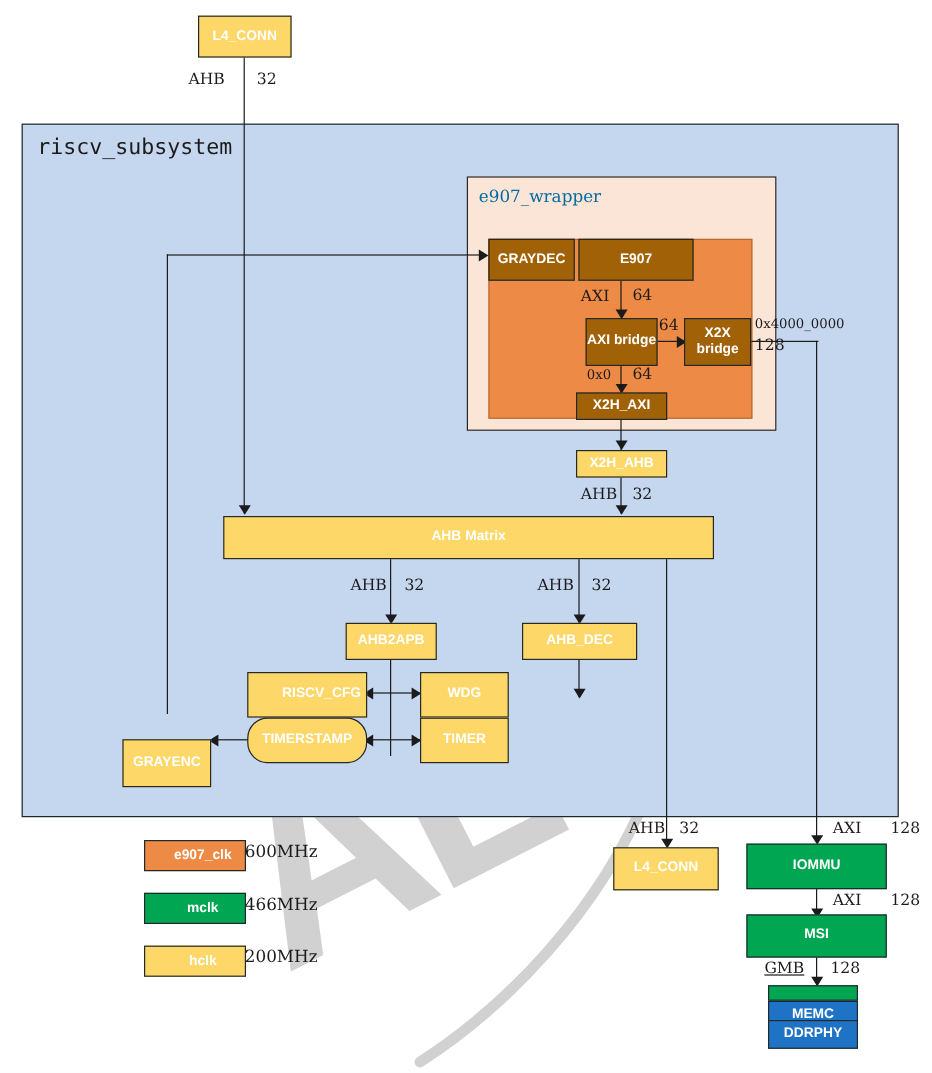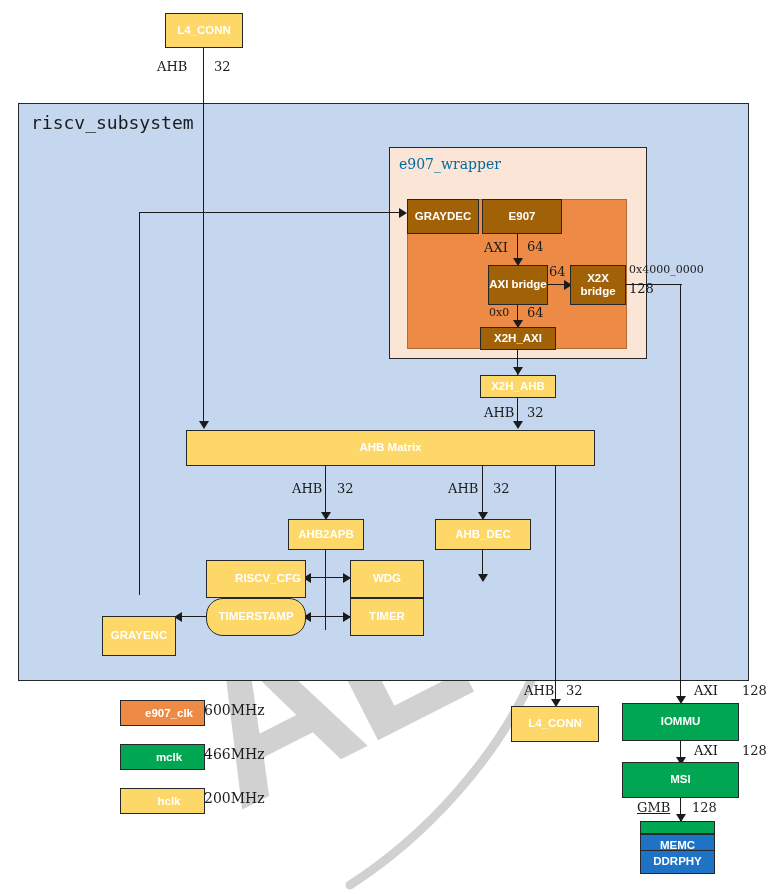--- a/index.html
+++ b/index.html
@@ -141,21 +141,21 @@
   <div class="wire v" style="left:680px;top:740px;height:24px;"></div>
   <div class="arw arw-d" style="left:676px;top:757px;"></div>
 
   <div class="wire v" style="left:680px;top:797px;height:24px;"></div>
   <div class="arw arw-d" style="left:676px;top:814px;"></div>
 
   <div class="blk yellow" id="b-l4top" style="left:165px;top:13px;width:78px;height:35px;">L4_CONN</div>
 
   <div class="blk orange" style="left:407px;top:199px;width:72px;height:35px;">GRAYDEC</div>
 
-  <div class="blk orange" style="left:482px;top:199px;width:80px;height:35px;">E907</div>
+  <div class="blk orange" style="left:482px;top:199px;width:96px;height:35px;">E907</div>
 
   <div class="blk orange" style="left:488px;top:265px;width:60px;height:40px;">AXI bridge</div>
 
   <div class="blk orange" style="left:570px;top:265px;width:56px;height:40px;">X2X bridge</div>
 
   <div class="blk orange" style="left:480px;top:327px;width:76px;height:23px;">X2H_AXI</div>
 
   <div class="blk yellow" style="left:480px;top:375px;width:76px;height:23px;">X2H_AHB</div>
 
   <div class="blk yellow" style="left:186px;top:430px;width:409px;height:36px;">AHB Matrix</div>

